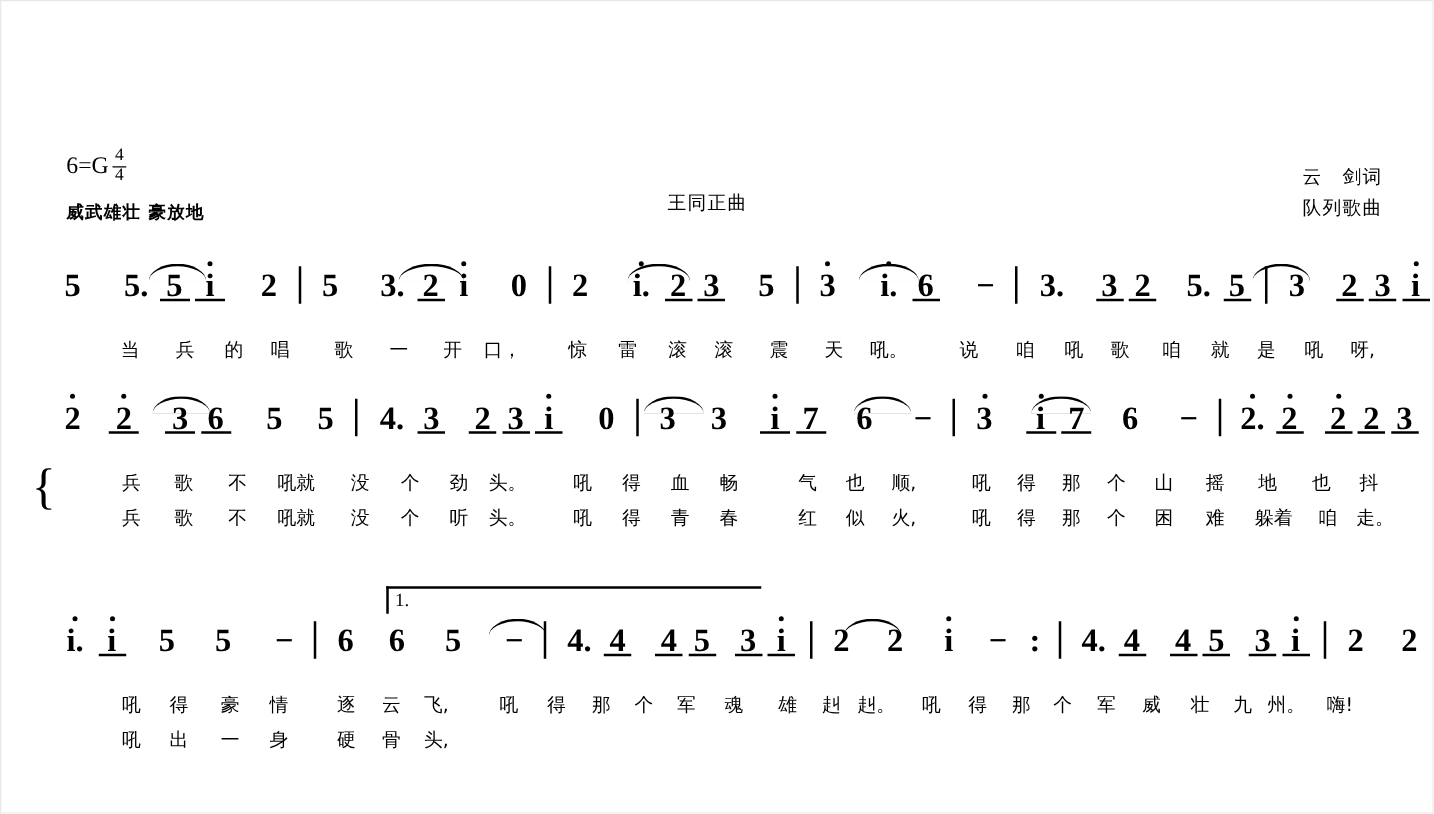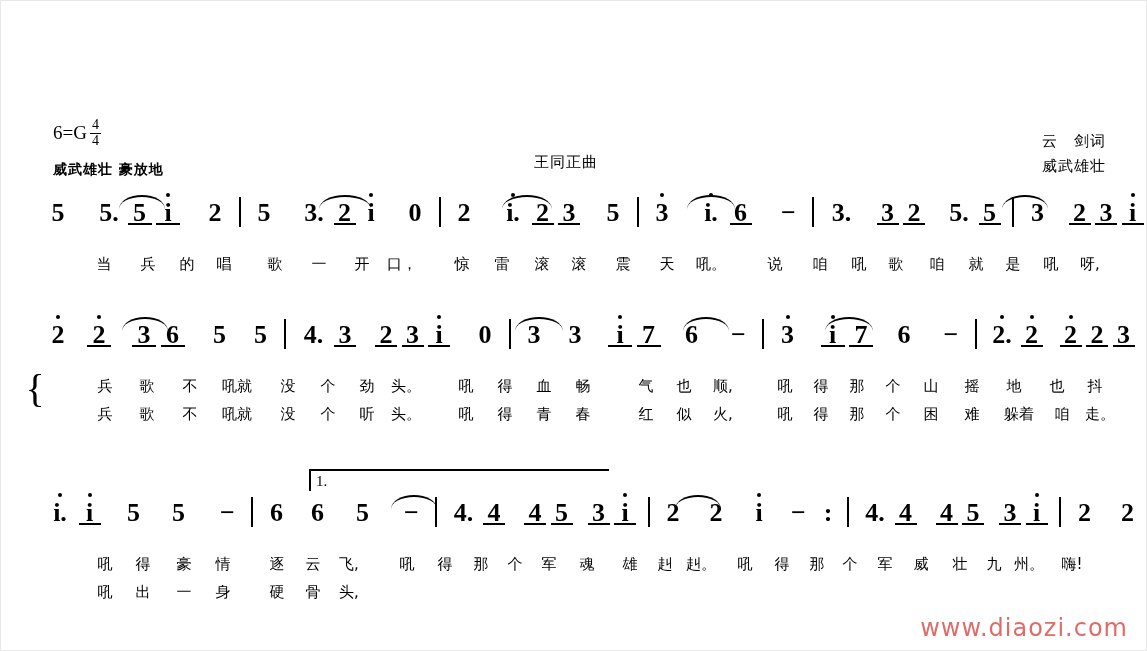--- a/index.html
+++ b/index.html
@@ -210,24 +210,24 @@
 
   <div class="keysig">
     <span>6=G</span><span class="frac"><span class="num">4</span><span class="den">4</span></span>
   </div>
 
   <div class="tempo">威武雄壮 豪放地</div>
   <div class="genre">王同正曲</div>
 
   <div class="credits">
     <div>云　剑词</div>
-    <div>威武雄壮</div>
-  </div>
-
-  <div class="system" style="top:196px;">
+    <div>队列歌曲</div>
+  </div>
+
+  <div class="system" style="top:212px;">
     <div class="notes">
       <span class="slur" style="left:72px; top:-2px; width:46px;"></span>
       <span class="slur" style="left:272px; top:-2px; width:52px;"></span>
       <span class="slur" style="left:455px; top:-2px; width:50px;"></span>
       <span class="slur" style="left:640px; top:-2px; width:48px;"></span>
       <span class="slur" style="left:955px; top:-2px; width:46px;"></span>
 
       <span class="n" style="width:22px;">5</span>
       <span class="sp" style="width:14px;"></span>
       <span class="n" style="width:26px;">5.</span>
@@ -542,16 +542,15 @@
       <span style="left:266px;">骨</span>
       <span style="left:302px;">头,</span>
     </div>
   </div>
 
   <div class="lyrics" style="position:absolute; left:46px; top:548px; width:1060px;">
     
   </div>
 
   <div class="watermark">
-    <div class="wm2">www.diaozi.com</div>
   </div>
 
 </div>
 
 </body></html>

